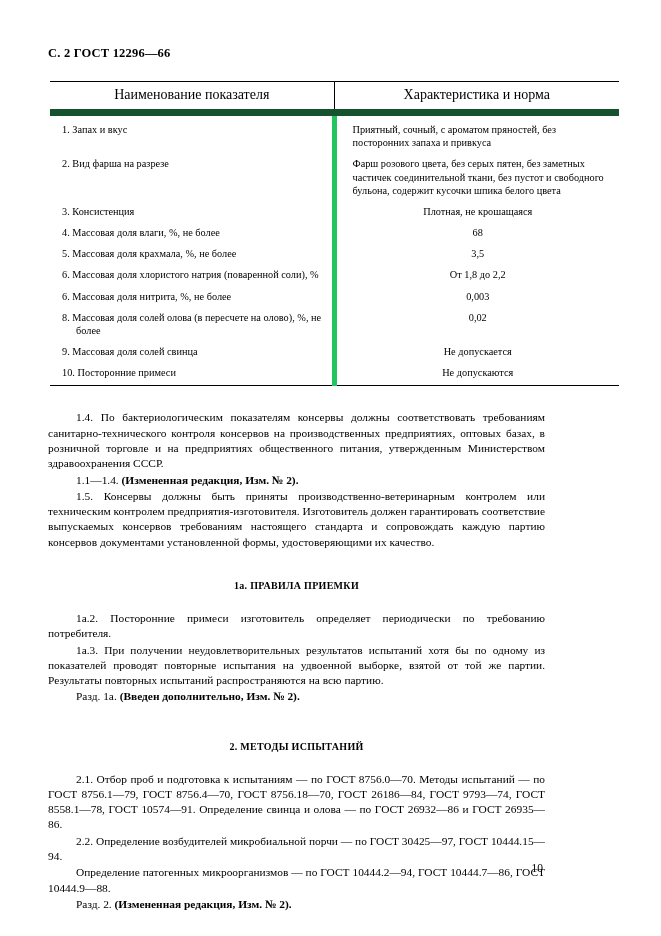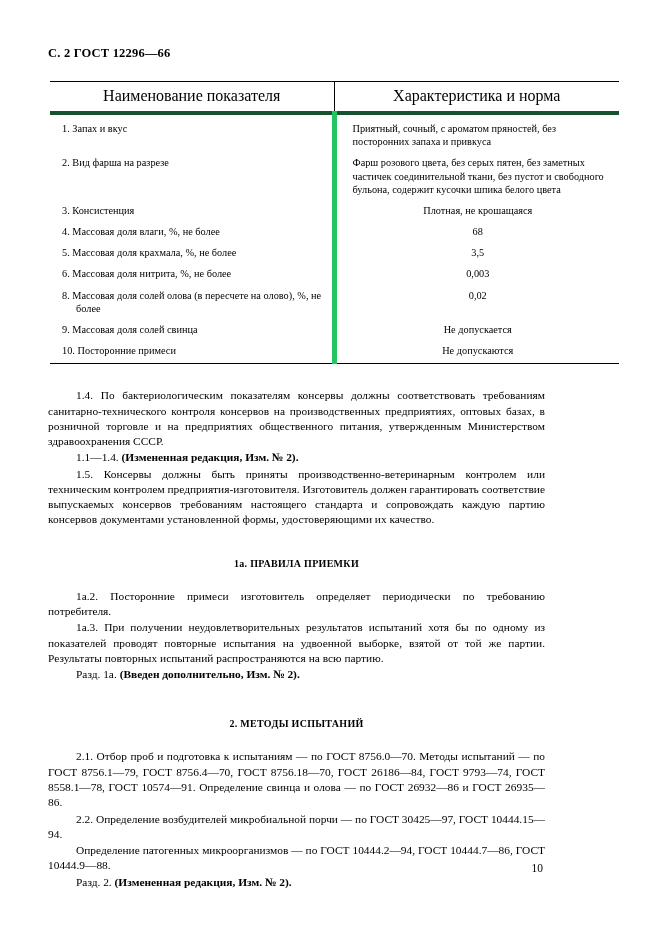--- a/index.html
+++ b/index.html
@@ -34,26 +34,26 @@
     width: 569px;
     border-collapse: collapse;
     margin: 0 auto 0 2px;
     font-size: 10.3px;
     table-layout: fixed;
   }
   table.spec col.c1 { width: 284px; }
   table.spec col.c2 { width: 285px; }
   table.spec th {
     font-weight: normal;
-    border-bottom: 4px solid #14532d;
+    border-bottom: 7px solid #14532d;
     border-top: 1px solid #000;
     padding: 5px 4px 6px 4px;
     text-align: center;
     vertical-align: middle;
-    font-size: 16px;
+    font-size: 14px;
   }
   table.spec th.left-col {
     border-right: 1px solid #000;
   }
   table.spec td {
     padding: 4px 6px 4px 6px;
     vertical-align: top;
     line-height: 1.28;
   }
   table.spec td.name {
@@ -145,20 +145,24 @@
       </tr>
       <tr>
         <td class="name">4. Массовая доля влаги, %, не более</td>
         <td class="val">68</td>
       </tr>
       <tr>
         <td class="name">5. Массовая доля крахмала, %, не более</td>
         <td class="val">3,5</td>
       </tr>
       <tr>
+        <td class="name">6. Массовая доля хлористого натрия (поваренной соли), %</td>
+        <td class="val">От 1,8 до 2,2</td>
+      </tr>
+      <tr>
         <td class="name">6. Массовая доля нитрита, %, не более</td>
         <td class="val">0,003</td>
       </tr>
       <tr>
         <td class="name">8. Массовая доля солей олова (в пересчете на олово), %, не более</td>
         <td class="val">0,02</td>
       </tr>
       <tr>
         <td class="name">9. Массовая доля солей свинца</td>
         <td class="val">Не допускается</td>

